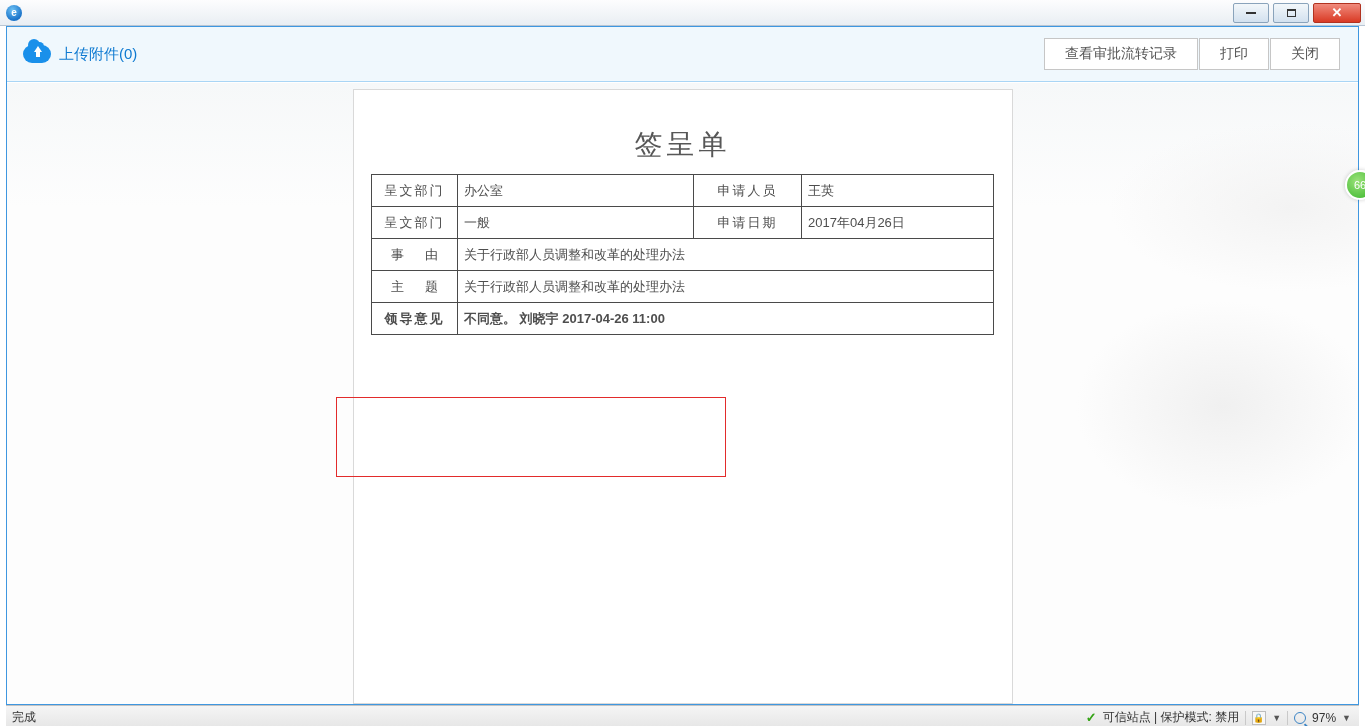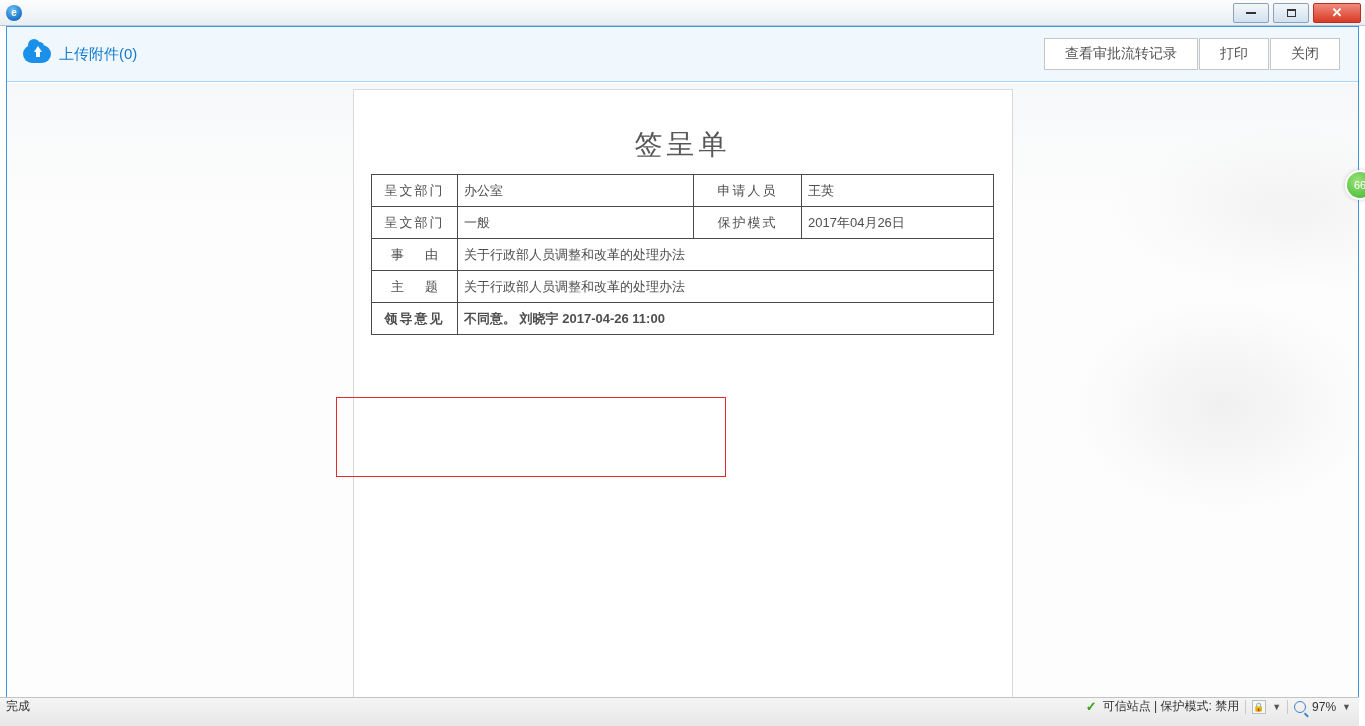--- a/index.html
+++ b/index.html
@@ -182,25 +182,25 @@
 
   .red-box {
     position: absolute;
     border: 1.5px solid #e22b2b;
     pointer-events: none;
   }
 
   
   .status-bar {
     position: absolute;
-    left: 0; right: 6px; bottom: 0;
-    height: 29px;
+    left: 6px; right: 6px; bottom: 0;
+    height: 21px;
     background: linear-gradient(#f5f5f5, #e7e7e7);
     border-top: 1px solid #c3c3c3;
-    display: flex; align-items: flex-start;
+    display: flex; align-items: flex-end;
     font-size: 12px; color: #333;
   }
   .status-left { padding-left: 6px; flex: 1; }
   .status-right { display: flex; align-items: center; gap: 6px; padding-right: 8px; }
   .status-sep { width: 1px; height: 14px; background: #c9c9c9; }
   .check-icon { color: #34a315; font-weight: bold; font-size: 13px; }
   .small-icon {
     width: 14px; height: 14px; border: 1px solid #bdbdbd;
     display: inline-flex; align-items: center; justify-content: center;
     font-size: 9px; color: #6d6d6d; background: #f7f7f7;
@@ -271,21 +271,21 @@
         <tbody>
             <tr>
           <td class="label">呈文部门</td>
           <td class="value-center">办公室</td>
           <td class="label">申请人员</td>
           <td class="value-center">王英</td>
         </tr>
         <tr>
           <td class="label">呈文部门</td>
           <td class="value-center">一般</td>
-          <td class="label">保护模式</td>
+          <td class="label">申请日期</td>
           <td class="value-center">2017年04月26日</td>
         </tr>
         <tr>
           <td class="label-spread big-row"><span>事　由</span></td>
           <td class="value-left big-row" colspan="3">关于行政部人员调整和改革的处理办法</td>
         </tr>
         <tr>
           <td class="label-spread"><span>主　题</span></td>
           <td class="value-left" colspan="3">关于行政部人员调整和改革的处理办法</td>
         </tr>

